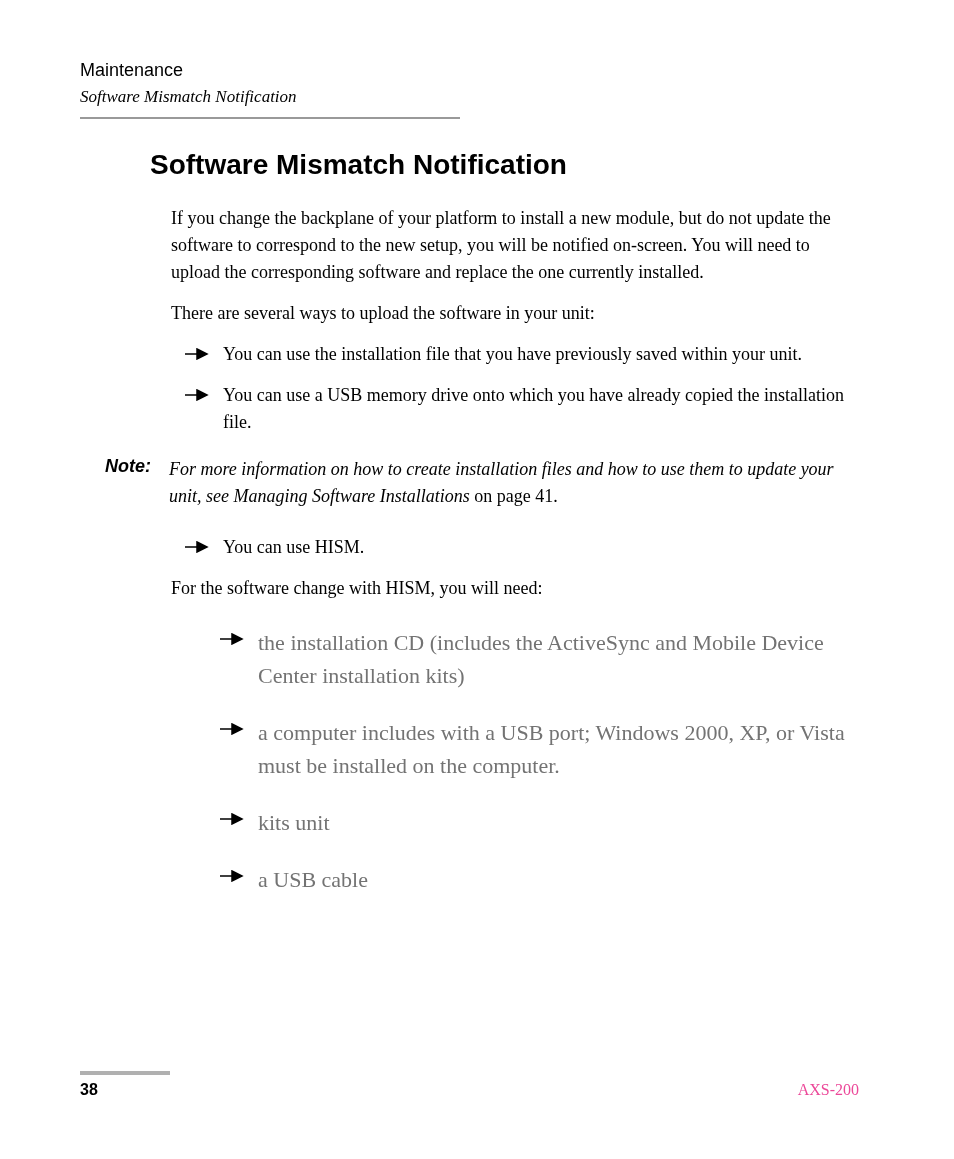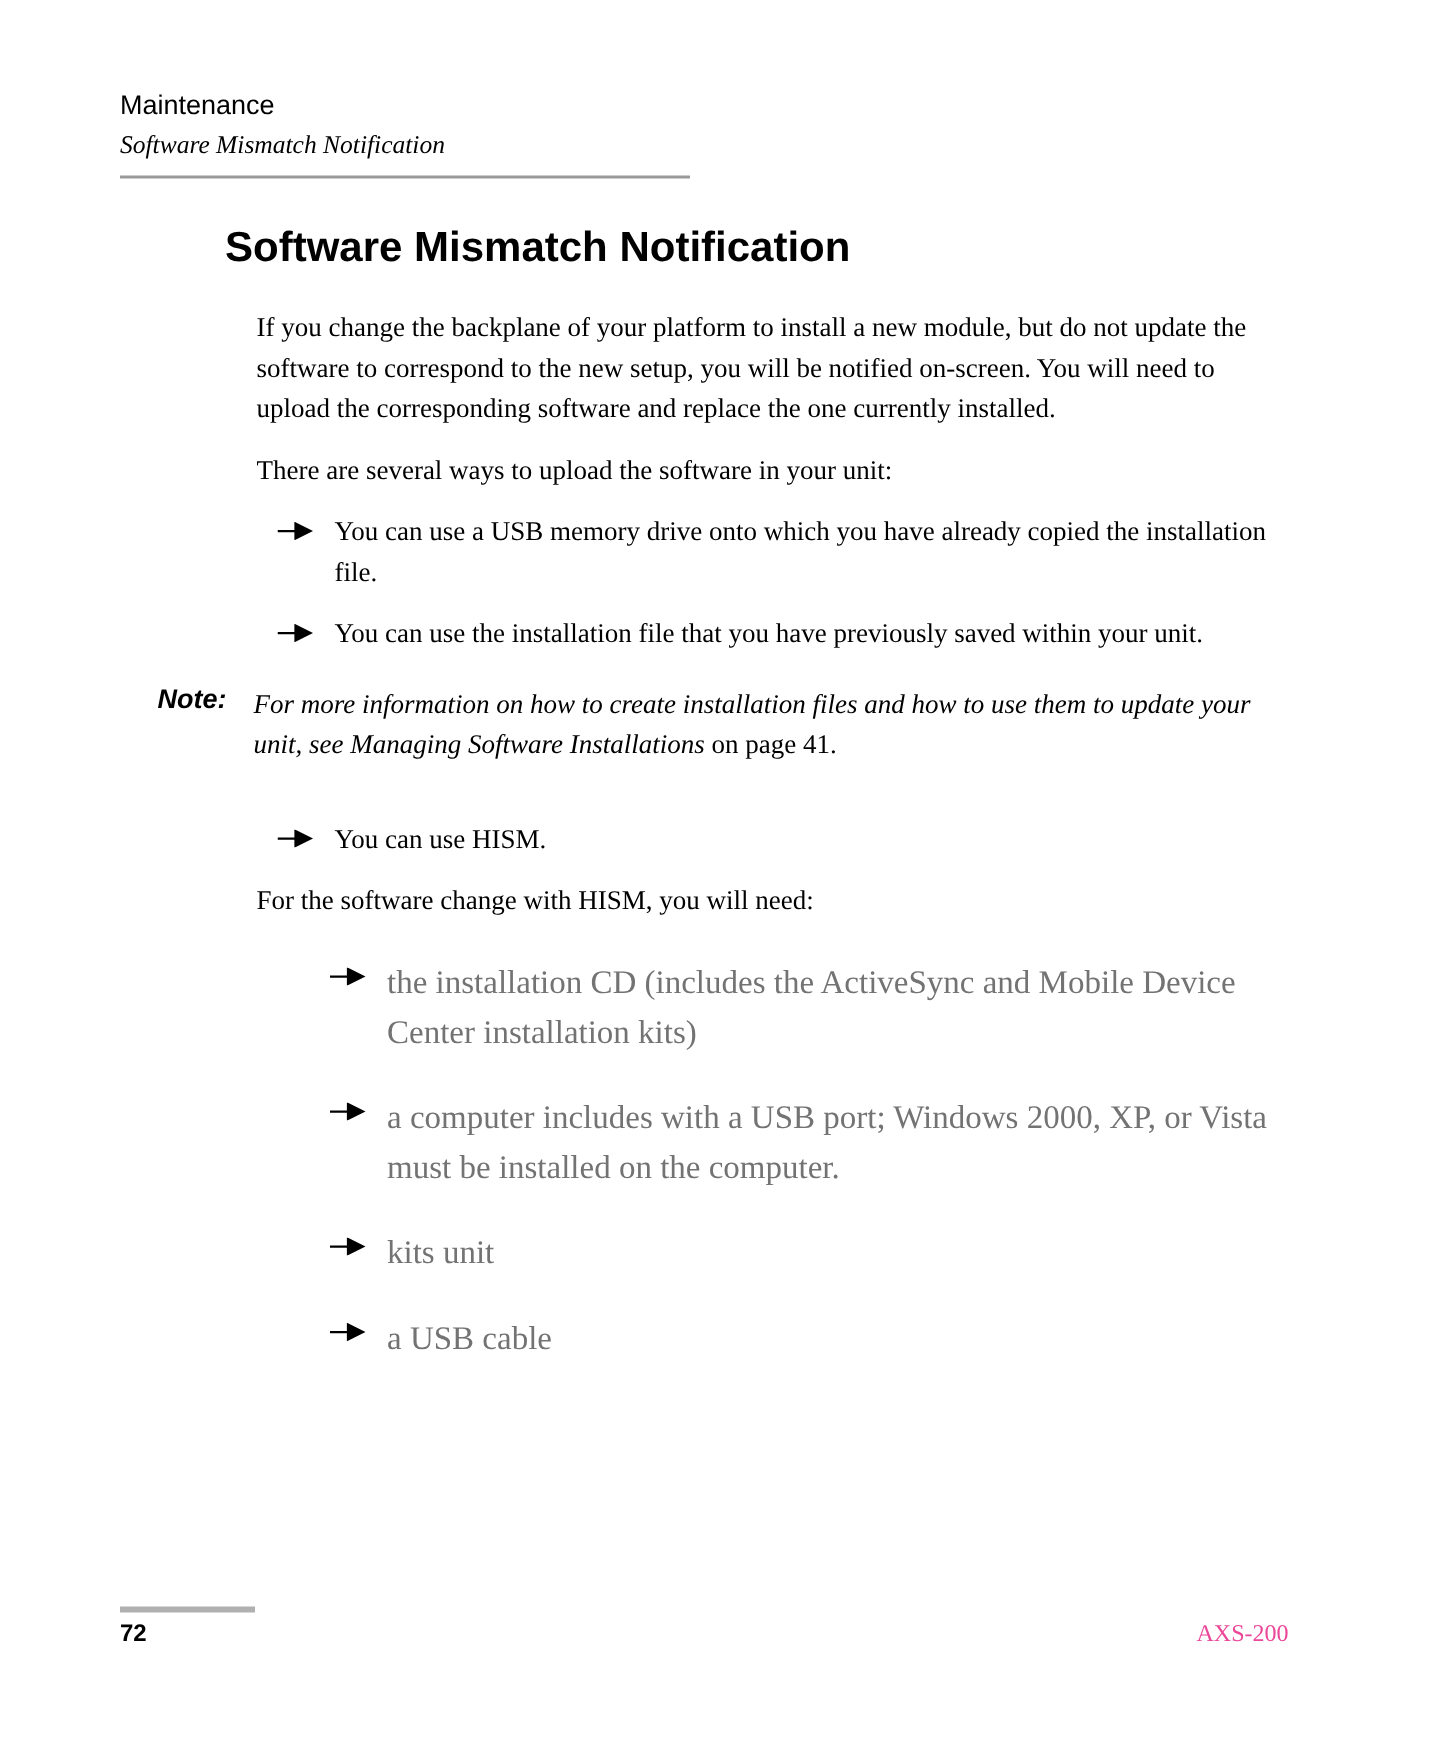--- a/index.html
+++ b/index.html
@@ -97,21 +97,21 @@
       left: 0;
       top: 10px;
       width: 18px;
       height: 2px;
       background: #000;
     }
     
     .note-block {
       display: flex;
       margin-left: -45px;
-      margin-bottom: 36px;
+      margin-bottom: 24px;
       margin-top: 20px;
     }
     
     .note-label {
       font-family: 'Trebuchet MS', 'Arial', sans-serif;
       font-weight: bold;
       font-style: italic;
       font-size: 18px;
       color: #000;
       margin-right: 18px;
@@ -200,27 +200,27 @@
 
   <p class="body-text">If you change the backplane of your platform to install a new module, but do not update the software to correspond to the new setup, you will be notified on-screen. You will need to upload the corresponding software and replace the one currently installed.</p>
 
   <p class="body-text">There are several ways to upload the software in your unit:</p>
 
   <ul class="bullet-list">
     <li>
       <svg class="arrow-svg" viewBox="0 0 24 12">
         <path d="M0 6 L16 6 M12 1 L22 6 L12 11 Z" fill="#000" stroke="#000" stroke-width="1.5"></path>
       </svg>
+      <span>You can use the installation file that you have previously saved within your unit.</span>
+    </li>
+    <li>
+      <svg class="arrow-svg" viewBox="0 0 24 12">
+        <path d="M0 6 L16 6 M12 1 L22 6 L12 11 Z" fill="#000" stroke="#000" stroke-width="1.5"></path>
+      </svg>
       <span>You can use a USB memory drive onto which you have already copied the installation file.</span>
-    </li>
-    <li>
-      <svg class="arrow-svg" viewBox="0 0 24 12">
-        <path d="M0 6 L16 6 M12 1 L22 6 L12 11 Z" fill="#000" stroke="#000" stroke-width="1.5"></path>
-      </svg>
-      <span>You can use the installation file that you have previously saved within your unit.</span>
     </li>
   </ul>
 
   <div class="note-block">
     <span class="note-label">Note:</span>
     <span class="note-text">
       <span>For more information on how to create installation files and how to use them to update your unit, see Managing Software Installations</span><span class="non-italic"> on page 41.</span>
     </span>
   </div>
 
@@ -259,16 +259,16 @@
         <path d="M0 6 L16 6 M12 1 L22 6 L12 11 Z" fill="#000" stroke="#000" stroke-width="1.5"></path>
       </svg>
       <span>a USB cable</span>
     </li>
   </ul>
 </div>
 
 <div class="footer">
   <hr class="footer-rule">
   <div class="footer-content">
-    <span class="page-number">72</span>
+    <span class="page-number">38</span>
     <span class="doc-id">AXS-200</span>
   </div>
 </div>
 
 </body></html>

